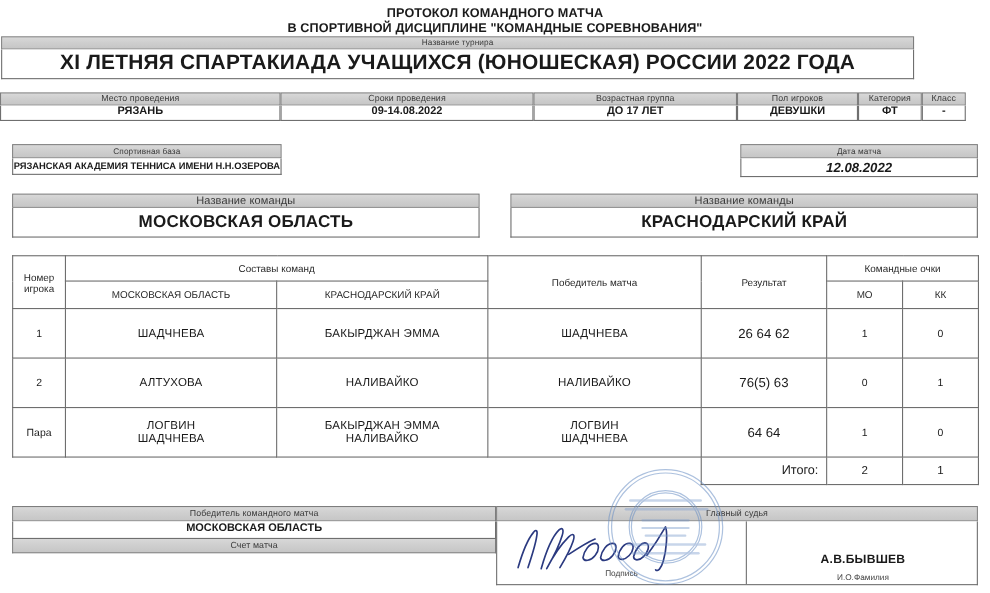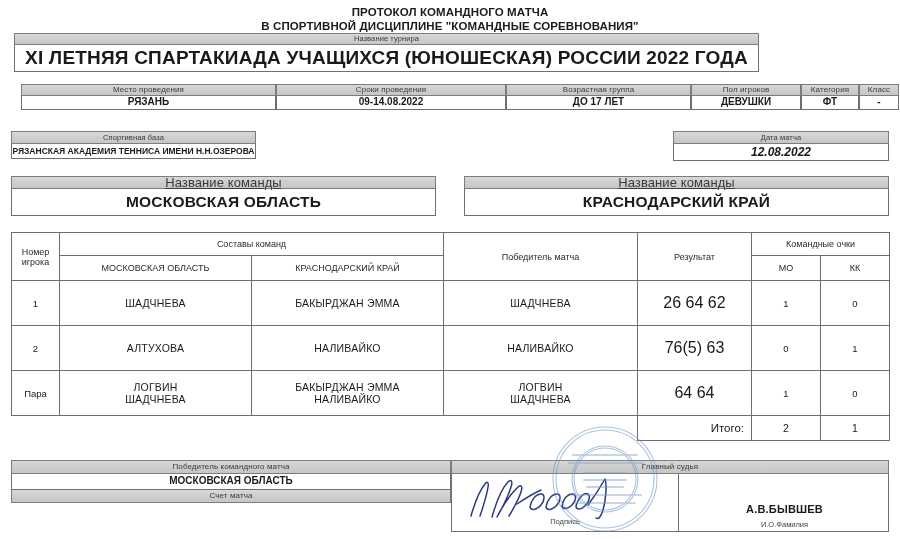--- a/index.html
+++ b/index.html
@@ -55,41 +55,41 @@
     font-weight: bold;
     letter-spacing: .1px;
     color: #1b1b1b;
   }
   #title-line1 { top: 6px; }
   #title-line2 { top: 20px; }
 
   
   #tournament-block {
     position: absolute;
-    left: 14px;
+    left: 1px;
     top: 33px;
-    width: 745px;
+    width: 830px;
     border-radius: 17px;
   }
   #tournament-label {
     height: 10px;
     font-size: 7.5px;
   }
   #tournament-name {
     height: 26px;
     font-size: 19px;
     font-weight: bold;
     border-top: none;
     letter-spacing: .2px;
   }
 
   
   #event-table {
     position: absolute;
-    left: 21px;
+    left: 0;
     top: 84px;
     width: 838px;
     display: grid;
     grid-template-columns: 255px 230px 185px 110px 58px 40px;
     grid-template-rows: 12px 14px;
   }
   #event-table .lbl { font-size: 8px; }
   #event-table .val { font-size: 10px; border-top: none; }
 
   
@@ -108,21 +108,21 @@
     top: 131px;
     width: 216px;
   }
   #matchdate-label { height: 11px; font-size: 7.5px; }
   #matchdate-value { height: 16px; font-size: 12px; border-top: none; font-style: italic; }
 
   
   .team-block { position: absolute; top: 176px; width: 425px; }
   #team-home-block { left: 11px; }
   #team-away-block { left: 464px; }
-  .team-label { height: 11px; font-size: 13px; text-decoration: underline; }
+  .team-label { height: 11px; font-size: 10px; }
   .team-value {
     height: 26px;
     font-size: 15.5px;
     border-top: none;
     letter-spacing: .2px;
   }
 
   
   #results-table {
     position: absolute;
@@ -136,21 +136,21 @@
     border: 1px solid #6e6e6e;
     text-align: center;
     vertical-align: middle;
     font-weight: normal;
     background: #fff;
   }
   #results-table th { font-size: 9px; color: #2a2a2a; }
   .th-sub { font-size: 7.5px; }
   .r-num { font-size: 9.5px; }
   .r-player { font-size: 10.5px; letter-spacing: .2px; }
-  .r-score { font-size: 16px; }
+  .r-score { font-size: 12px; }
   .r-pt { font-size: 9.5px; }
   .row-data td { height: 42px; }
   .total-label {
     font-size: 11.5px;
     font-weight: bold;
     text-align: right !important;
     padding-right: 7px;
   }
   .total-val { font-size: 10.5px; font-weight: bold; }
   .no-border {

